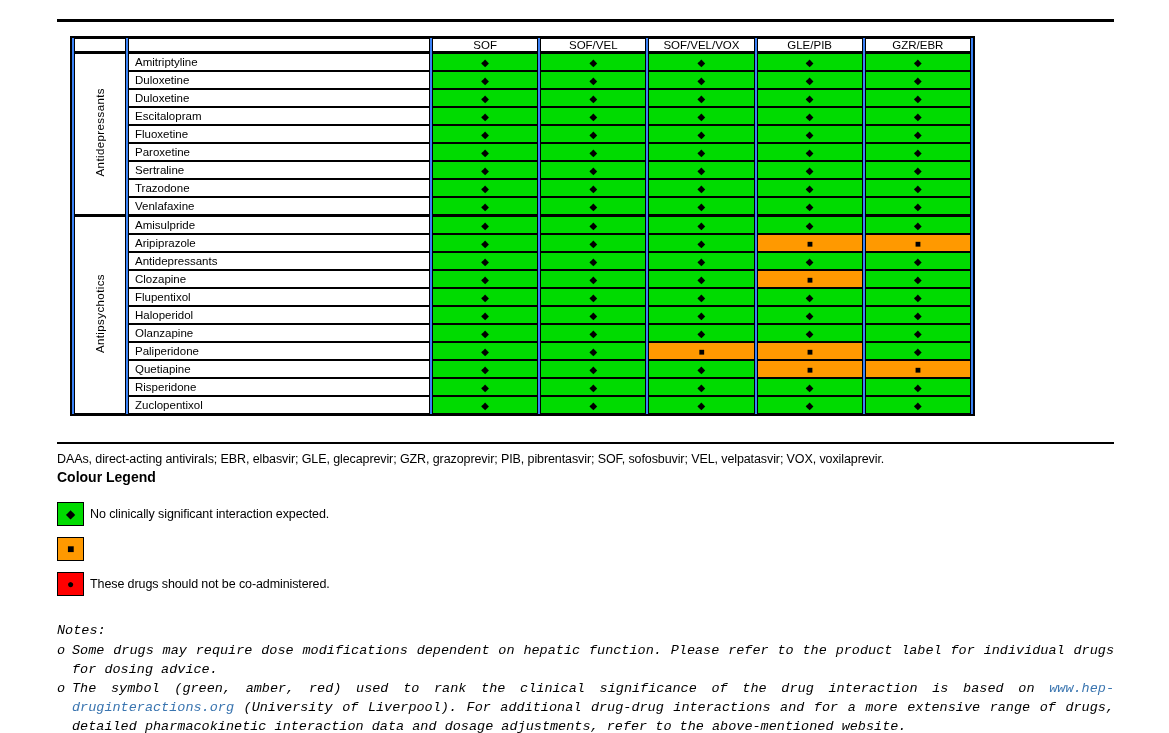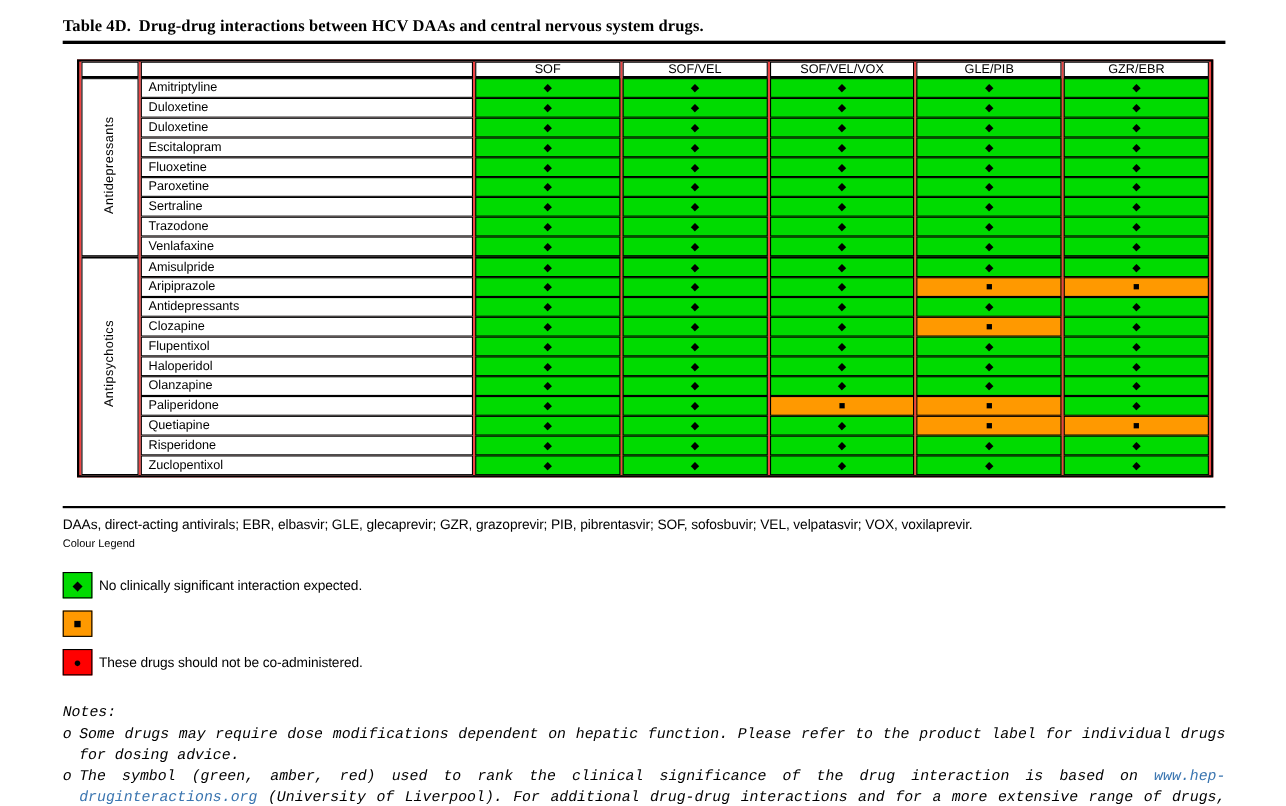--- a/index.html
+++ b/index.html
@@ -17,26 +17,26 @@
     font-weight: bold;
     font-size: 15px;
     line-height: 18px;
     letter-spacing: 0.1px;
   }
   .title-label { margin-right: 7px; }
   .title-rule { height: 2.5px; background: #000; margin-top: 4px; }
 
   table.ddi-table {
     margin: 14px 0 0 13px;
-    width: 1033px;
+    width: 905px;
     border-collapse: separate;
     border-spacing: 2px 0;
     border: 2.5px solid #000;
     table-layout: fixed;
-    background: #ef4444;
+    background: #3b82f6;
   }
   .ddi-table th, .ddi-table td {
     border: 1px solid #000;
     padding: 0;
     overflow: hidden;
     white-space: nowrap;
   }
   .ddi-table thead th {
     height: 15px;
     font-weight: normal;
@@ -66,22 +66,22 @@
 
   .section-rule { height: 2.5px; background: #000; margin-top: 26px; }
 
   .abbrev {
     margin-top: 7px;
     font-size: 12.5px;
     letter-spacing: -0.1px;
     line-height: 16px;
   }
   .legend-title {
-    font-weight: normal;
-    font-size: 10px;
+    font-weight: bold;
+    font-size: 14px;
     margin-top: 2px;
     line-height: 16px;
   }
   .legend { margin-top: 17px; }
   .legend-item { display: flex; align-items: center; margin-bottom: 11px; height: 24px; }
   .swatch {
     width: 27px; height: 24px;
     border: 1px solid #000;
     display: flex; align-items: center; justify-content: center;
     flex: 0 0 auto;
@@ -100,23 +100,20 @@
   .note-item { display: flex; }
   .note-marker { flex: 0 0 15px; }
   .note-text { flex: 1 1 auto; text-align: justify; }
   .note-link { text-decoration: none; }
 </style>
 </head>
 <body>
 
 <div class="page">
 
-  <div class="title">
-    <span class="title-label">Table 4D.</span><span>Drug-drug interactions between HCV DAAs and central nervous system drugs.</span>
-  </div>
   <div class="title-rule"></div>
 
   <table class="ddi-table">
     <colgroup>
       <col style="width:52px">
         <col style="width:302px">
       <col>
         <col>
         <col>
         <col>

